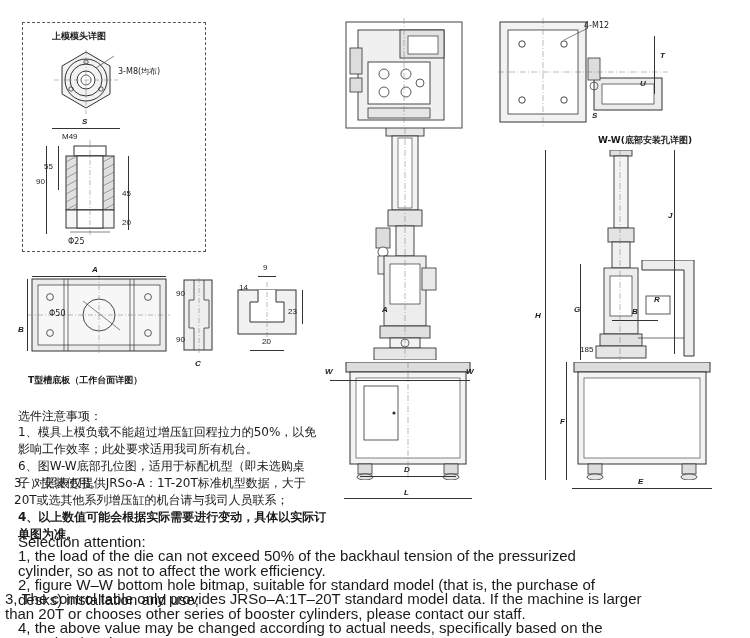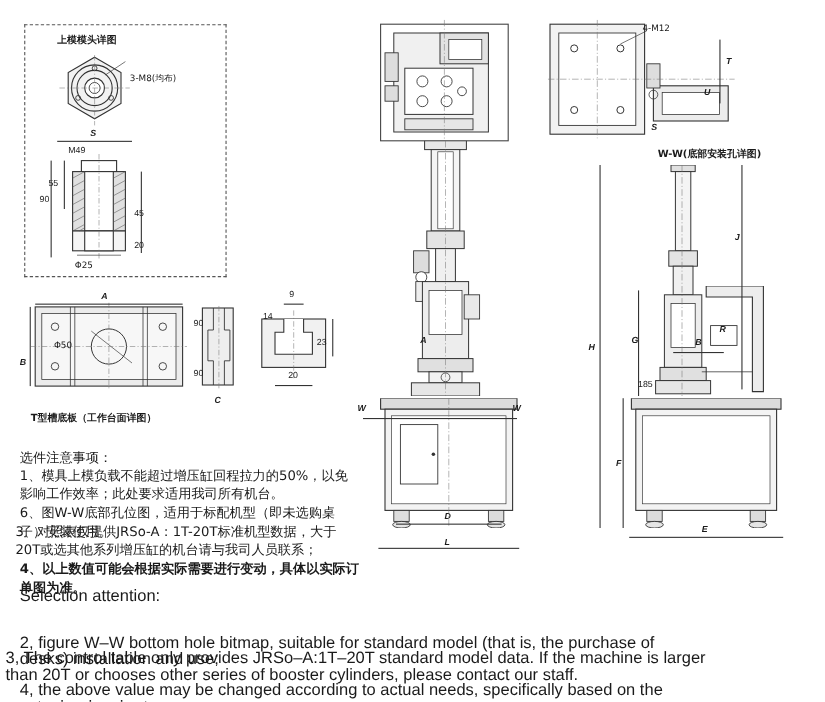--- a/index.html
+++ b/index.html
@@ -284,17 +284,18 @@
   <div class="abs hr" style="left:572px;top:488px;width:140px;"></div>
 
   <div class="abs notes-cn" style="left:18px;top:408px;font-weight:normal;">选件注意事项：</div>
 
   <div class="abs notes-cn" style="left:18px;top:424px;width:300px;">1、模具上模负载不能超过增压缸回程拉力的50%，以免影响工作效率；此处要求适用我司所有机台。</div>
   <div class="abs notes-cn" style="left:18px;top:458px;width:300px;">6、图W-W底部孔位图，适用于标配机型（即未选购桌子）安装使用。</div>
   <div class="abs notes-cn" style="left:14px;top:475px;width:300px;">3、对照表仅提供JRSo-A：1T-20T标准机型数据，大于20T或选其他系列增压缸的机台请与我司人员联系；</div>
   <div class="abs notes-cn" style="left:18px;top:509px;width:310px;font-weight:bold;">4、以上数值可能会根据实际需要进行变动，具体以实际订单图为准。</div>
 
   <div class="abs notes-en" style="left:18px;top:535px;">Selection attention:</div>
+  <div class="abs notes-en" style="left:18px;top:549px;width:580px;">1, the load of the die can not exceed 50% of the backhaul tension of the pressurized cylinder, so as not to affect the work efficiency.</div>
   <div class="abs notes-en" style="left:18px;top:578px;width:620px;">2, figure W–W bottom hole bitmap, suitable for standard model (that is, the purchase of desks) installation and use;</div>
   <div class="abs notes-en" style="left:5px;top:592px;width:640px;">3, The control table only provides JRSo–A:1T–20T standard model data. If the machine is larger than 20T or chooses other series of booster cylinders, please contact our staff.</div>
   <div class="abs notes-en" style="left:18px;top:621px;width:620px;">4, the above value may be changed according to actual needs, specifically based on the actual order chart.</div>
 
 </div>
 
 </body></html>

